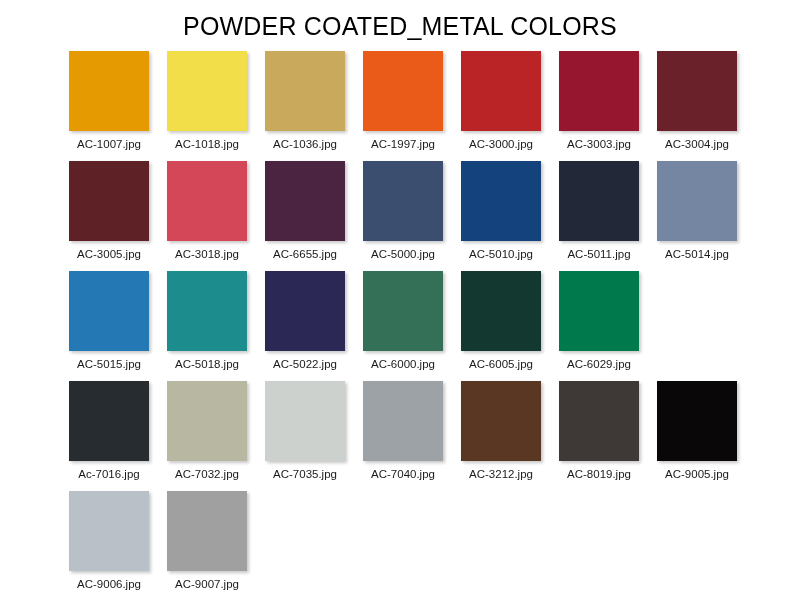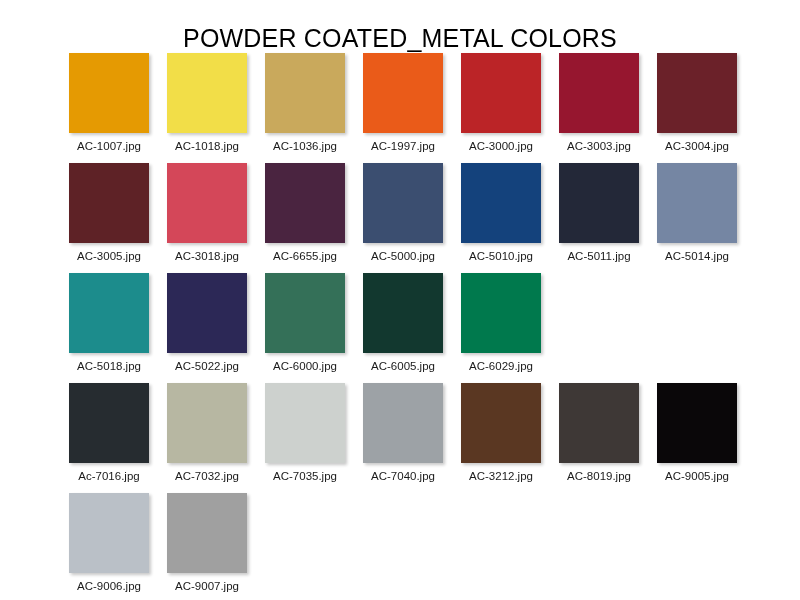--- a/index.html
+++ b/index.html
@@ -19,21 +19,21 @@
     height: 600px;
     box-sizing: border-box;
   }
   .chart-title {
     text-align: center;
     font-size: 25px;
     font-weight: normal;
     color: #000000;
     letter-spacing: 0.2px;
     margin: 0;
-    padding-top: 25px;
+    padding-top: 13px;
     line-height: 1.1;
     font-family: "Liberation Sans", sans-serif;
   }
   .swatch-grid {
     margin: 0;
     padding: 0 0 0 0;
     width: 800px;
     box-sizing: border-box;
   }
   .swatch-row {
@@ -42,20 +42,21 @@
     padding-left: 69px;
     box-sizing: border-box;
     height: 110px;
   }
   .swatch-cell {
     width: 80px;
     margin-right: 18px;
     display: flex;
     flex-direction: column;
     align-items: center;
+    justify-content: flex-end;
   }
   .swatch-chip {
     width: 80px;
     height: 80px;
     box-shadow: 2px 2px 3px rgba(0,0,0,0.22);
     display: block;
   }
   .swatch-label {
     margin-top: 7px;
     font-size: 11.5px;
@@ -129,20 +130,24 @@
           <div class="swatch-chip" style="background-color: rgb(35, 40, 56);"></div>
           <div class="swatch-label">AC-5011.jpg</div>
         </div>
         <div class="swatch-cell">
           <div class="swatch-chip" style="background-color: rgb(117, 134, 163);"></div>
           <div class="swatch-label">AC-5014.jpg</div>
         </div>
       </div>
       <div class="swatch-row">
         <div class="swatch-cell">
+          <div class="swatch-chip" style="background-color: rgb(36, 120, 180);"></div>
+          <div class="swatch-label">AC-5015.jpg</div>
+        </div>
+        <div class="swatch-cell">
           <div class="swatch-chip" style="background-color: rgb(28, 140, 140);"></div>
           <div class="swatch-label">AC-5018.jpg</div>
         </div>
         <div class="swatch-cell">
           <div class="swatch-chip" style="background-color: rgb(44, 40, 86);"></div>
           <div class="swatch-label">AC-5022.jpg</div>
         </div>
         <div class="swatch-cell">
           <div class="swatch-chip" style="background-color: rgb(52, 112, 88);"></div>
           <div class="swatch-label">AC-6000.jpg</div>

